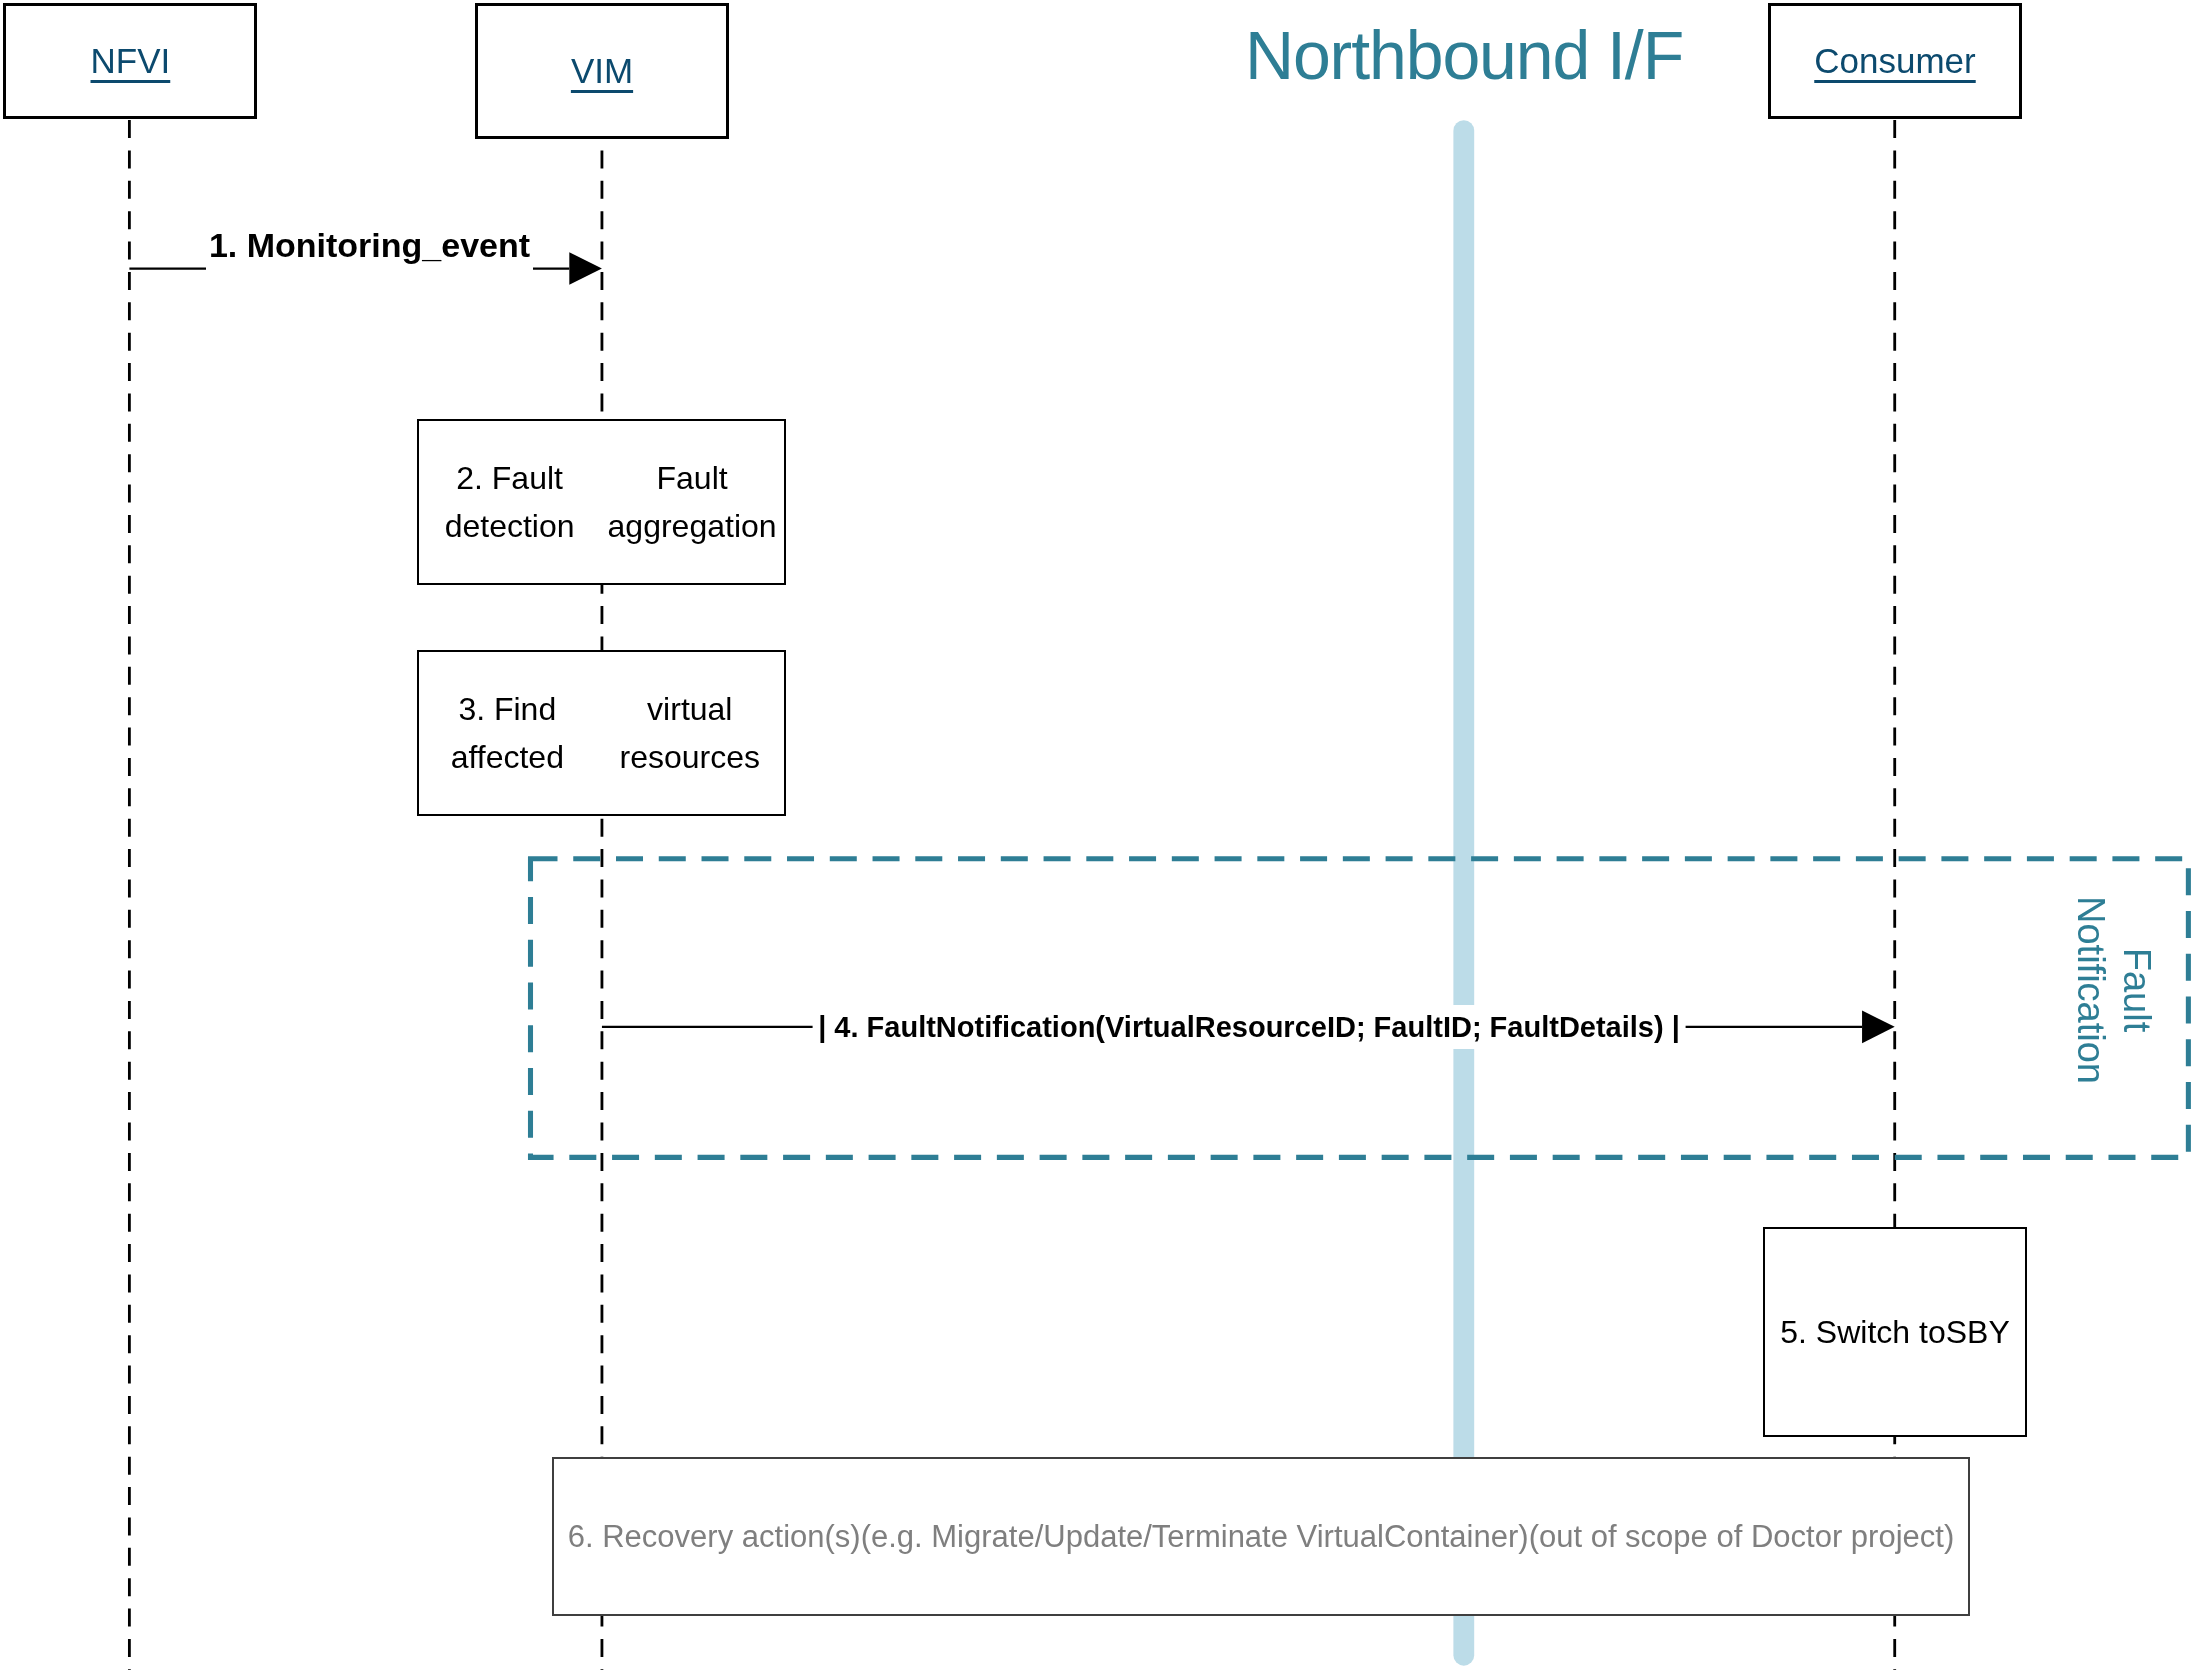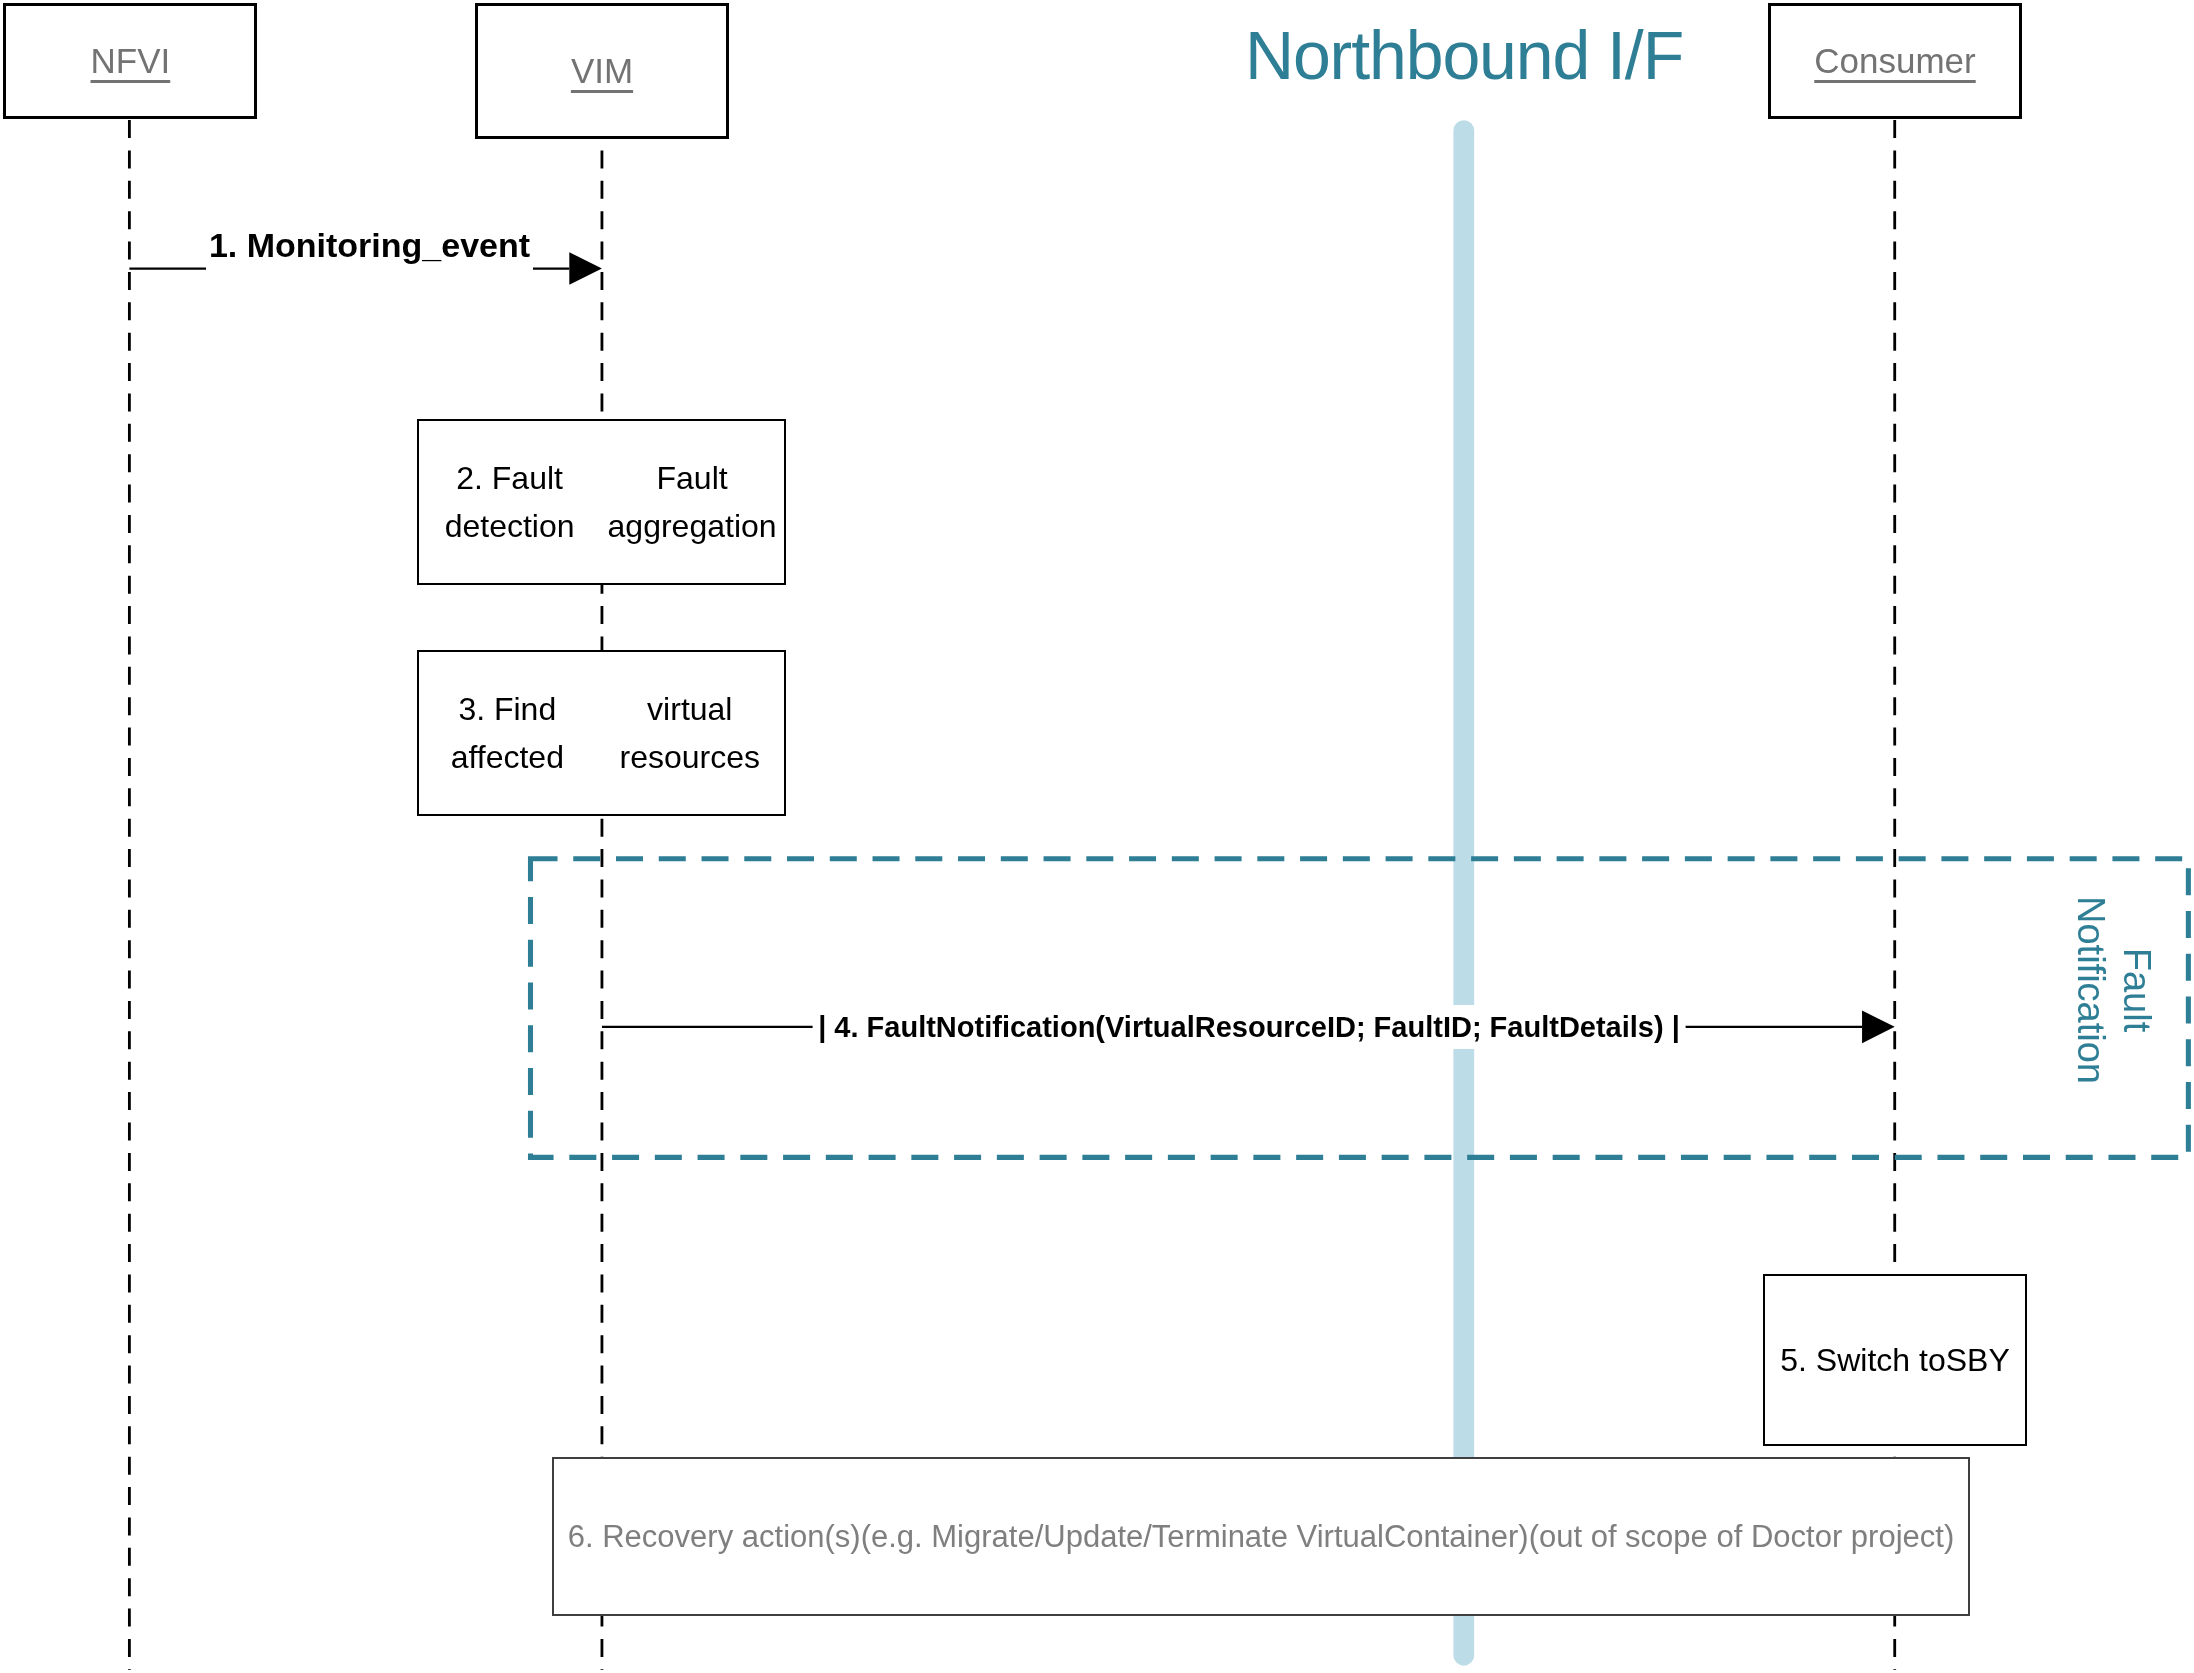--- a/index.html
+++ b/index.html
@@ -22,21 +22,21 @@
   .lifeline{stroke:var(--black);stroke-width:5;stroke-dasharray:32 22;}
   .msgline{stroke:var(--black);stroke-width:4;}
   .arrowhead{fill:var(--black);}
   .group-rect{fill:none;stroke:var(--teal);stroke-width:9;stroke-dasharray:48 28;}
 
   .actor-box{
     position:absolute;z-index:2;
     background:#fff;border:3.4px solid #000;
     display:flex;align-items:center;justify-content:center;
     box-sizing:border-box;
-    font-size:35px;color:#737373;
+    font-size:35px;color:#0c4a6e;
   }
   .actor-box span{
     text-decoration:underline;
     text-decoration-thickness:2.8px;
     text-underline-offset:6.8px;
   }
   .activity-box{
     position:absolute;z-index:2;
     background:#fff;border:2.8px solid #000;
     display:flex;flex-direction:row;align-items:center;justify-content:center;
@@ -127,21 +127,21 @@
     <div>virtual resources</div>
   </div>
 
   <div class="msg-label" id="msg4-label">| 4. FaultNotification(VirtualResourceID; FaultID; FaultDetails) |</div>
 
   <div class="group-label">
     <div>Fault</div>
     <div>Notification</div>
   </div>
 
-  <div class="activity-box" style="left:1763px;top:1274px;width:264px;height:172px;justify-content:center;">
+  <div class="activity-box" style="left:1763px;top:1227px;width:264px;height:210px;justify-content:center;">
     <div>5. Switch to</div>
     <div>SBY</div>
   </div>
 
   <div class="activity-box gray" style="left:552px;top:1457px;width:1418px;height:159px;">
     <div>6. Recovery action(s)</div>
     <div>(e.g. Migrate/Update/Terminate VirtualContainer)</div>
     <div>(out of scope of Doctor project)</div>
   </div>
 

